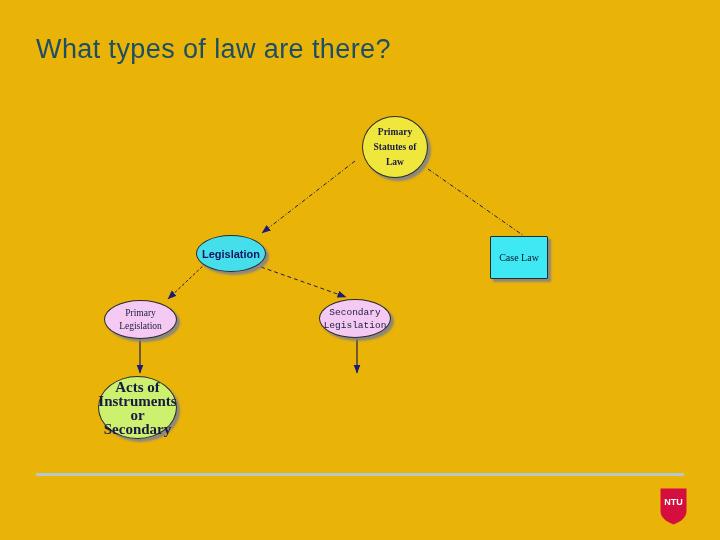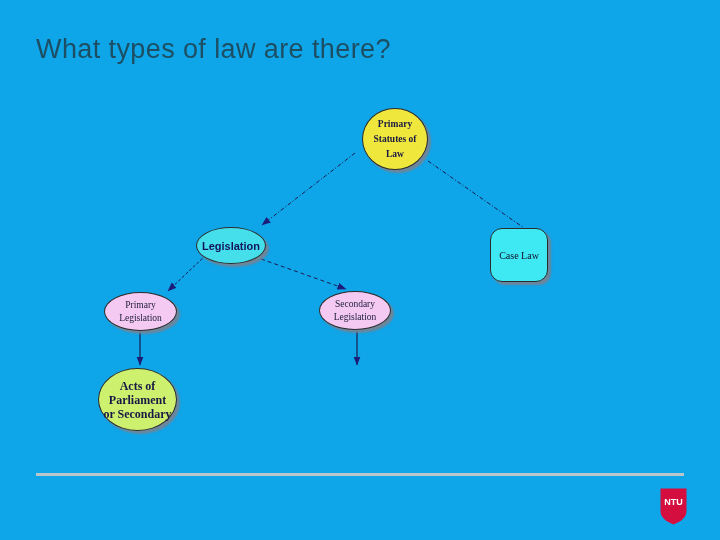--- a/index.html
+++ b/index.html
@@ -1,51 +1,51 @@
 <!DOCTYPE html>
 <html><head>
 <meta charset="utf-8">
 <style>
   html, body { margin:0; padding:0; }
   body {
     width:720px; height:540px; position:relative; overflow:hidden;
     background:#ffffff;
     font-family:"Liberation Sans", sans-serif;
   }
-  .slide { position:absolute; inset:0; background:#0ea5e9; }
+  .slide { position:absolute; inset:0; background:#eab308; }
 
   .slide-title {
     position:absolute; left:36px; top:34px; margin:0;
     font-size:27px; font-weight:500; letter-spacing:0.4px;
     font-family:"Liberation Sans", sans-serif;
   }
 
-  .diagram { position:absolute; inset:0; }
+  .diagram { position:absolute; inset:0;margin-top:8px; }
   .connectors { position:absolute; left:0; top:0; width:720px; height:540px; }
 
   .node {
     position:absolute; display:flex; flex-direction:column;
     align-items:center; justify-content:center; text-align:center;
     border:1px solid #2b2b2b;
     box-shadow:3px 3px 2px rgba(125,128,142,0.85);
     box-sizing:border-box;
   }
   .ellipse { border-radius:50%; }
   .rect    { border-radius:1px; }
 
   .serif-bold { font-family:"Liberation Serif", serif; font-weight:bold; color:#181844; }
   .serif      { font-family:"Liberation Serif", serif; color:#1c1c3c; }
   .sans-bold  { font-family:"Liberation Sans", sans-serif; font-weight:bold; color:#14145c; }
 
   #n-primary-sources { left:362px; top:108px; width:66px; height:62px; font-size:9.5px; line-height:15px; }
   #n-legislation     { left:196px; top:227px; width:70px; height:37px; font-size:11px; }
-  #n-case-law        { left:490px; top:228px; width:58px; height:54px; font-size:10px; color:#10102a;border-radius:12px; }
+  #n-case-law        { left:490px; top:228px; width:58px; height:43px; font-size:10px; color:#10102a; }
   #n-primary-legislation   { left:104px; top:292px; width:73px; height:39px; font-size:9.5px; line-height:13px; }
-  #n-secondary-legislation { left:319px; top:291px; width:72px; height:39px; font-size:9.5px; line-height:13px; }
-  #n-acts      { left:98px;  top:368px; width:79px; height:63px; font-size:12px; line-height:14px; }
+  #n-secondary-legislation { left:319px; top:291px; width:72px; height:39px; font-size:9.5px; line-height:13px;font-family:Liberation Mono, monospace; }
+  #n-acts      { left:98px;  top:368px; width:79px; height:63px; font-size:15px; line-height:14px; }
   #n-statutory { left:312px; top:368px; width:83px; height:48px; font-size:9.5px; line-height:14px; }
 
   .footer-divider {
     position:absolute; left:36px; top:473px; width:648px; height:3px;
   }
   .ntu-logo { position:absolute; left:660px; top:488px; }
 </style>
 </head>
 <body>
 
@@ -88,21 +88,21 @@
       <span>Legislation</span>
     </div>
 
     <div class="node ellipse serif" id="n-secondary-legislation" style="background-color: rgb(244, 201, 242);">
       <span>Secondary</span>
       <span>Legislation</span>
     </div>
 
     <div class="node ellipse serif-bold" id="n-acts" style="background-color: rgb(205, 240, 110);">
       <span>Acts of</span>
-      <span>Parliament</span>
+      <span>Instruments</span>
       <span>or Secondary</span>
     </div>
 
 
   </div>
 
   <div class="footer-divider" style="background-color: rgb(185, 199, 204);"></div>
 
   <svg class="ntu-logo" width="27" height="37" viewBox="0 0 27 37" xmlns="http://www.w3.org/2000/svg">
     <path d="M0.5,0.5 H26.5 V23 C26.5,29.5 21,33.6 13.5,36.5 C6,33.6 0.5,29.5 0.5,23 Z" fill="#d40f3f"></path>

